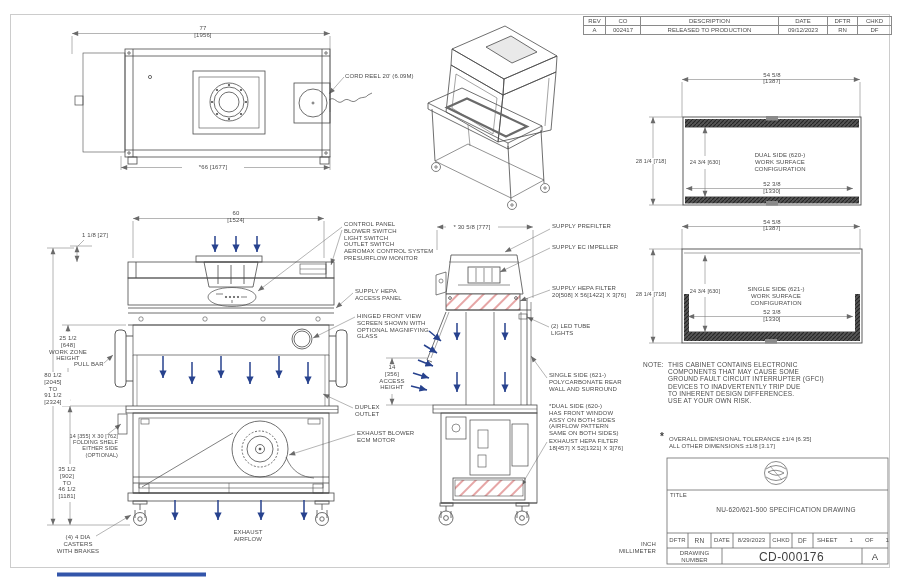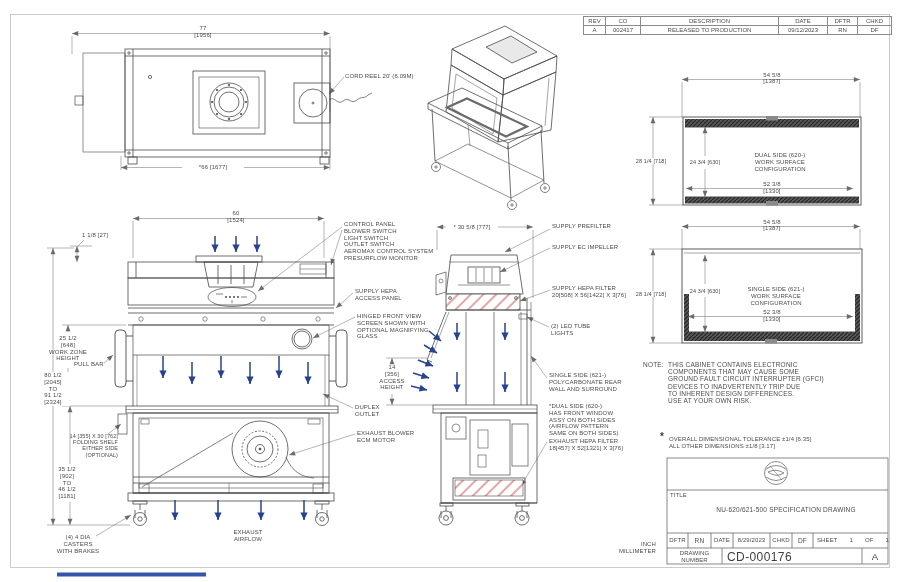--- a/index.html
+++ b/index.html
@@ -533,18 +533,18 @@
 <div class="lbl c" style="left:770px;top:537px;width:22px">CHKD</div>
 <div class="lbl c s65" style="left:792px;top:536.5px;width:21px">DF</div>
 <div class="lbl sheetrow" style="left:813px;top:537px;width:72px">
   <span>SHEET</span>
   <span>1</span>
   <span>OF</span>
   <span>1</span>
 </div>
 <div class="lbl c" style="left:667px;top:550px;width:55px">DRAWING
 NUMBER</div>
-<div class="lbl c s12" style="left:690px;top:551px;width:139px">CD-000176</div>
+<div class="lbl c s12" style="left:722px;top:551px;width:139px">CD-000176</div>
 <div class="lbl c s95" style="left:862px;top:552px;width:26px">A</div>
 <div class="lbl r" style="left:596px;top:541px;width:60px">INCH
 MILLIMETER</div>
 
 </div>
 
 </body></html>

